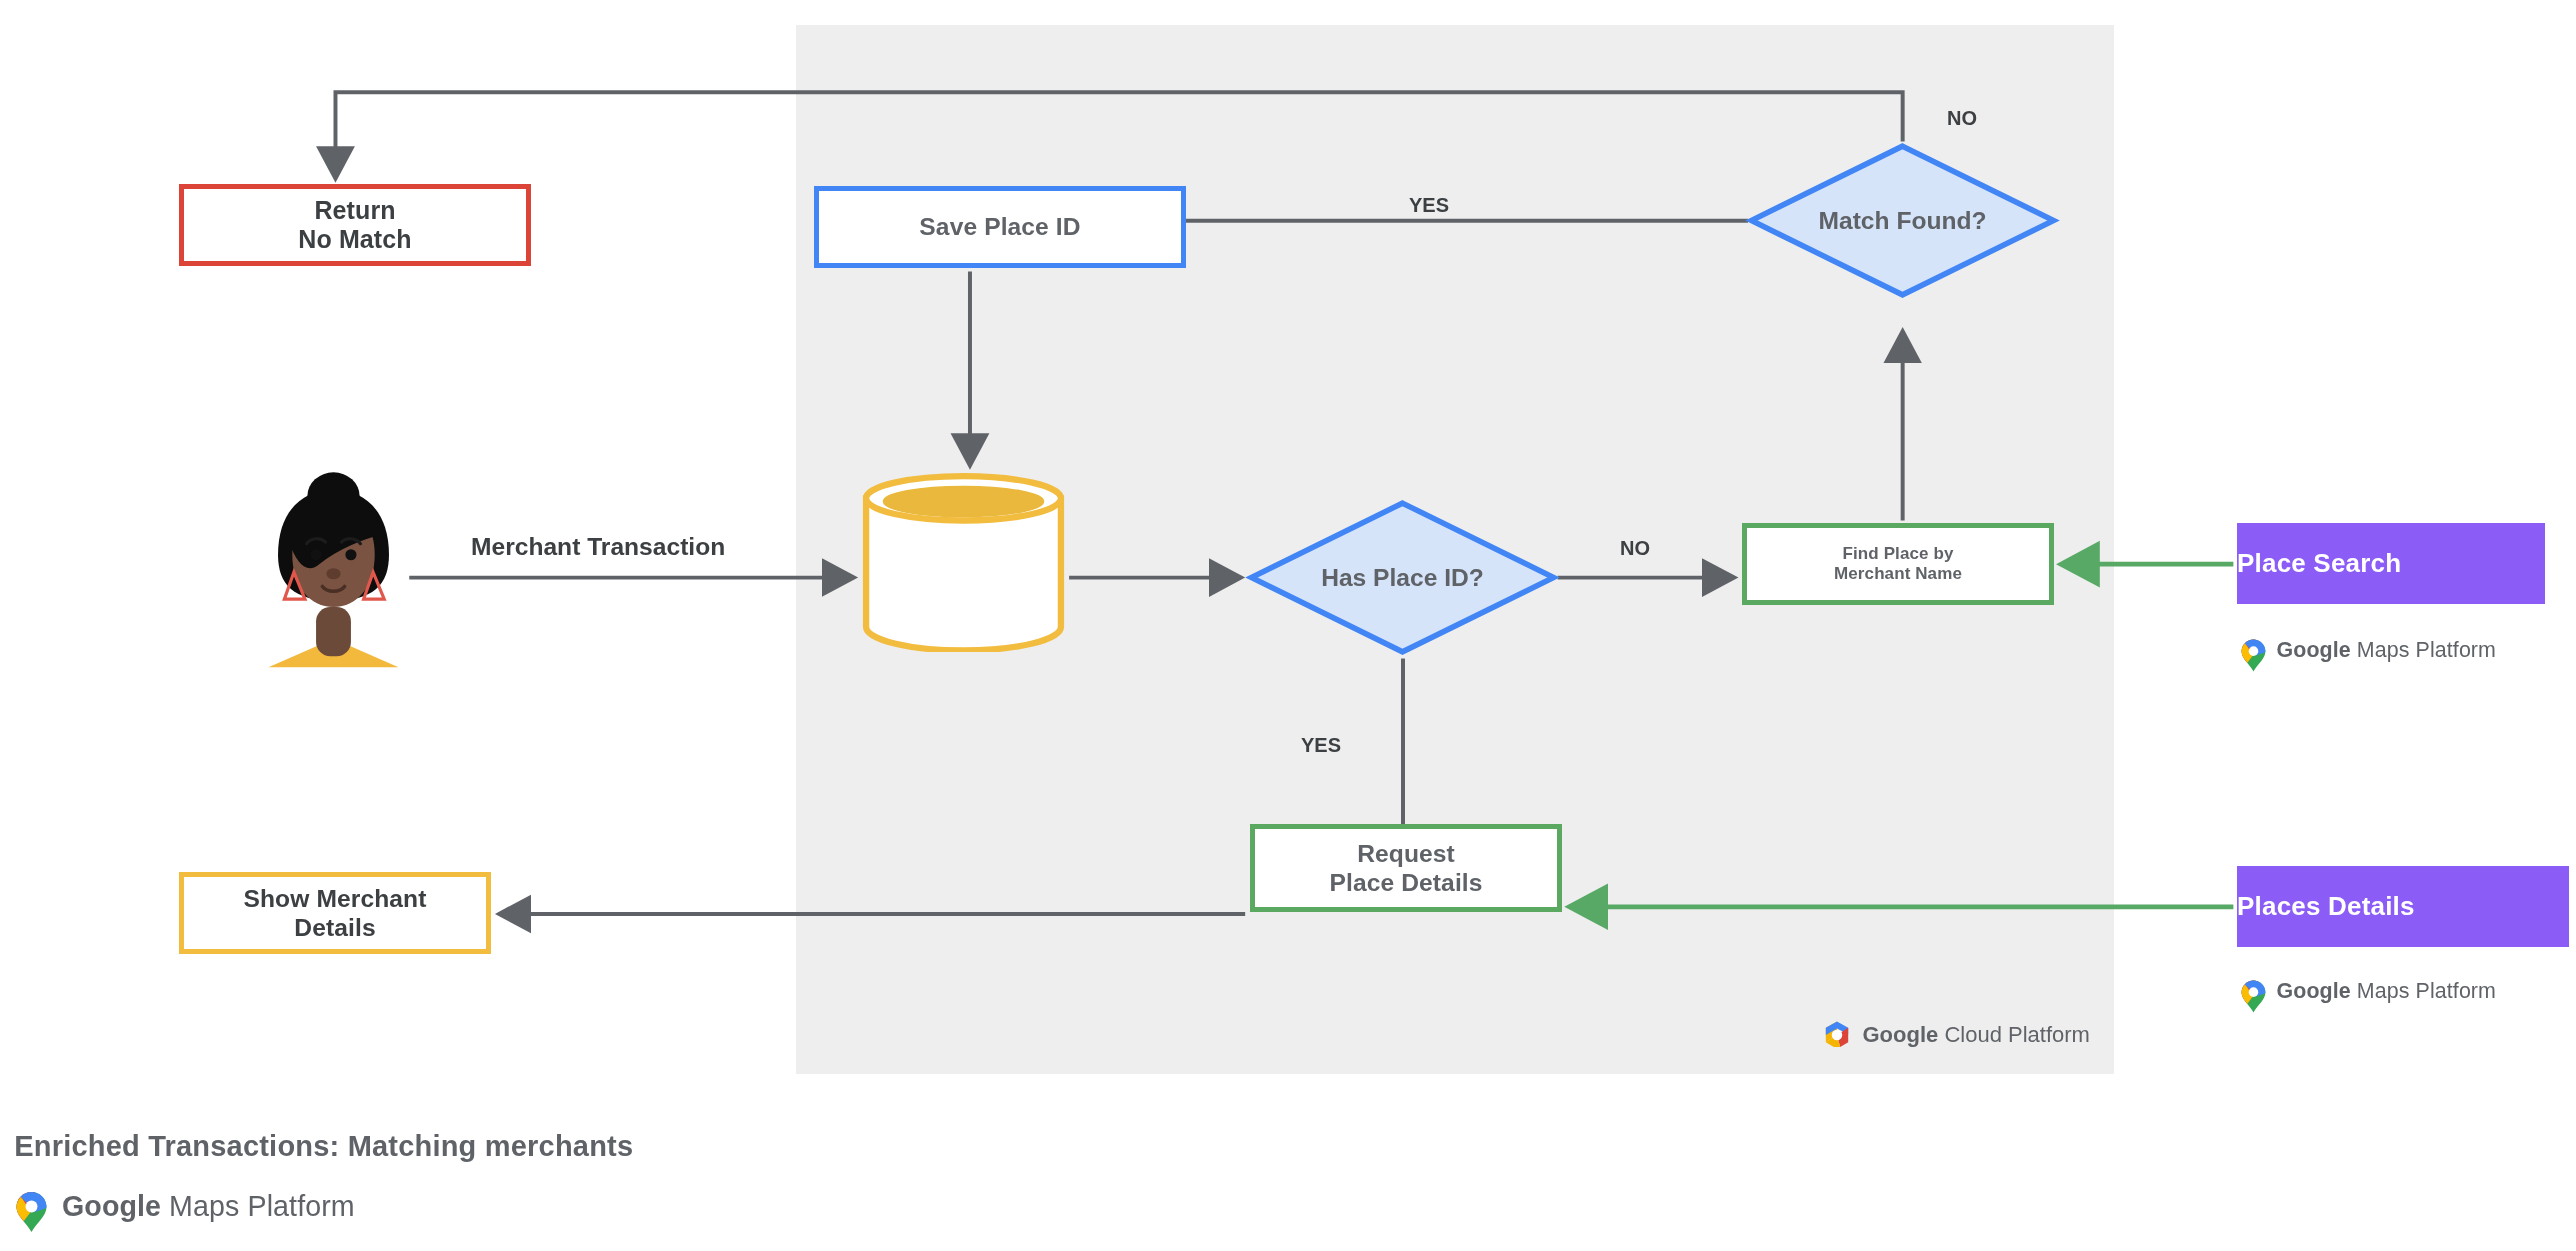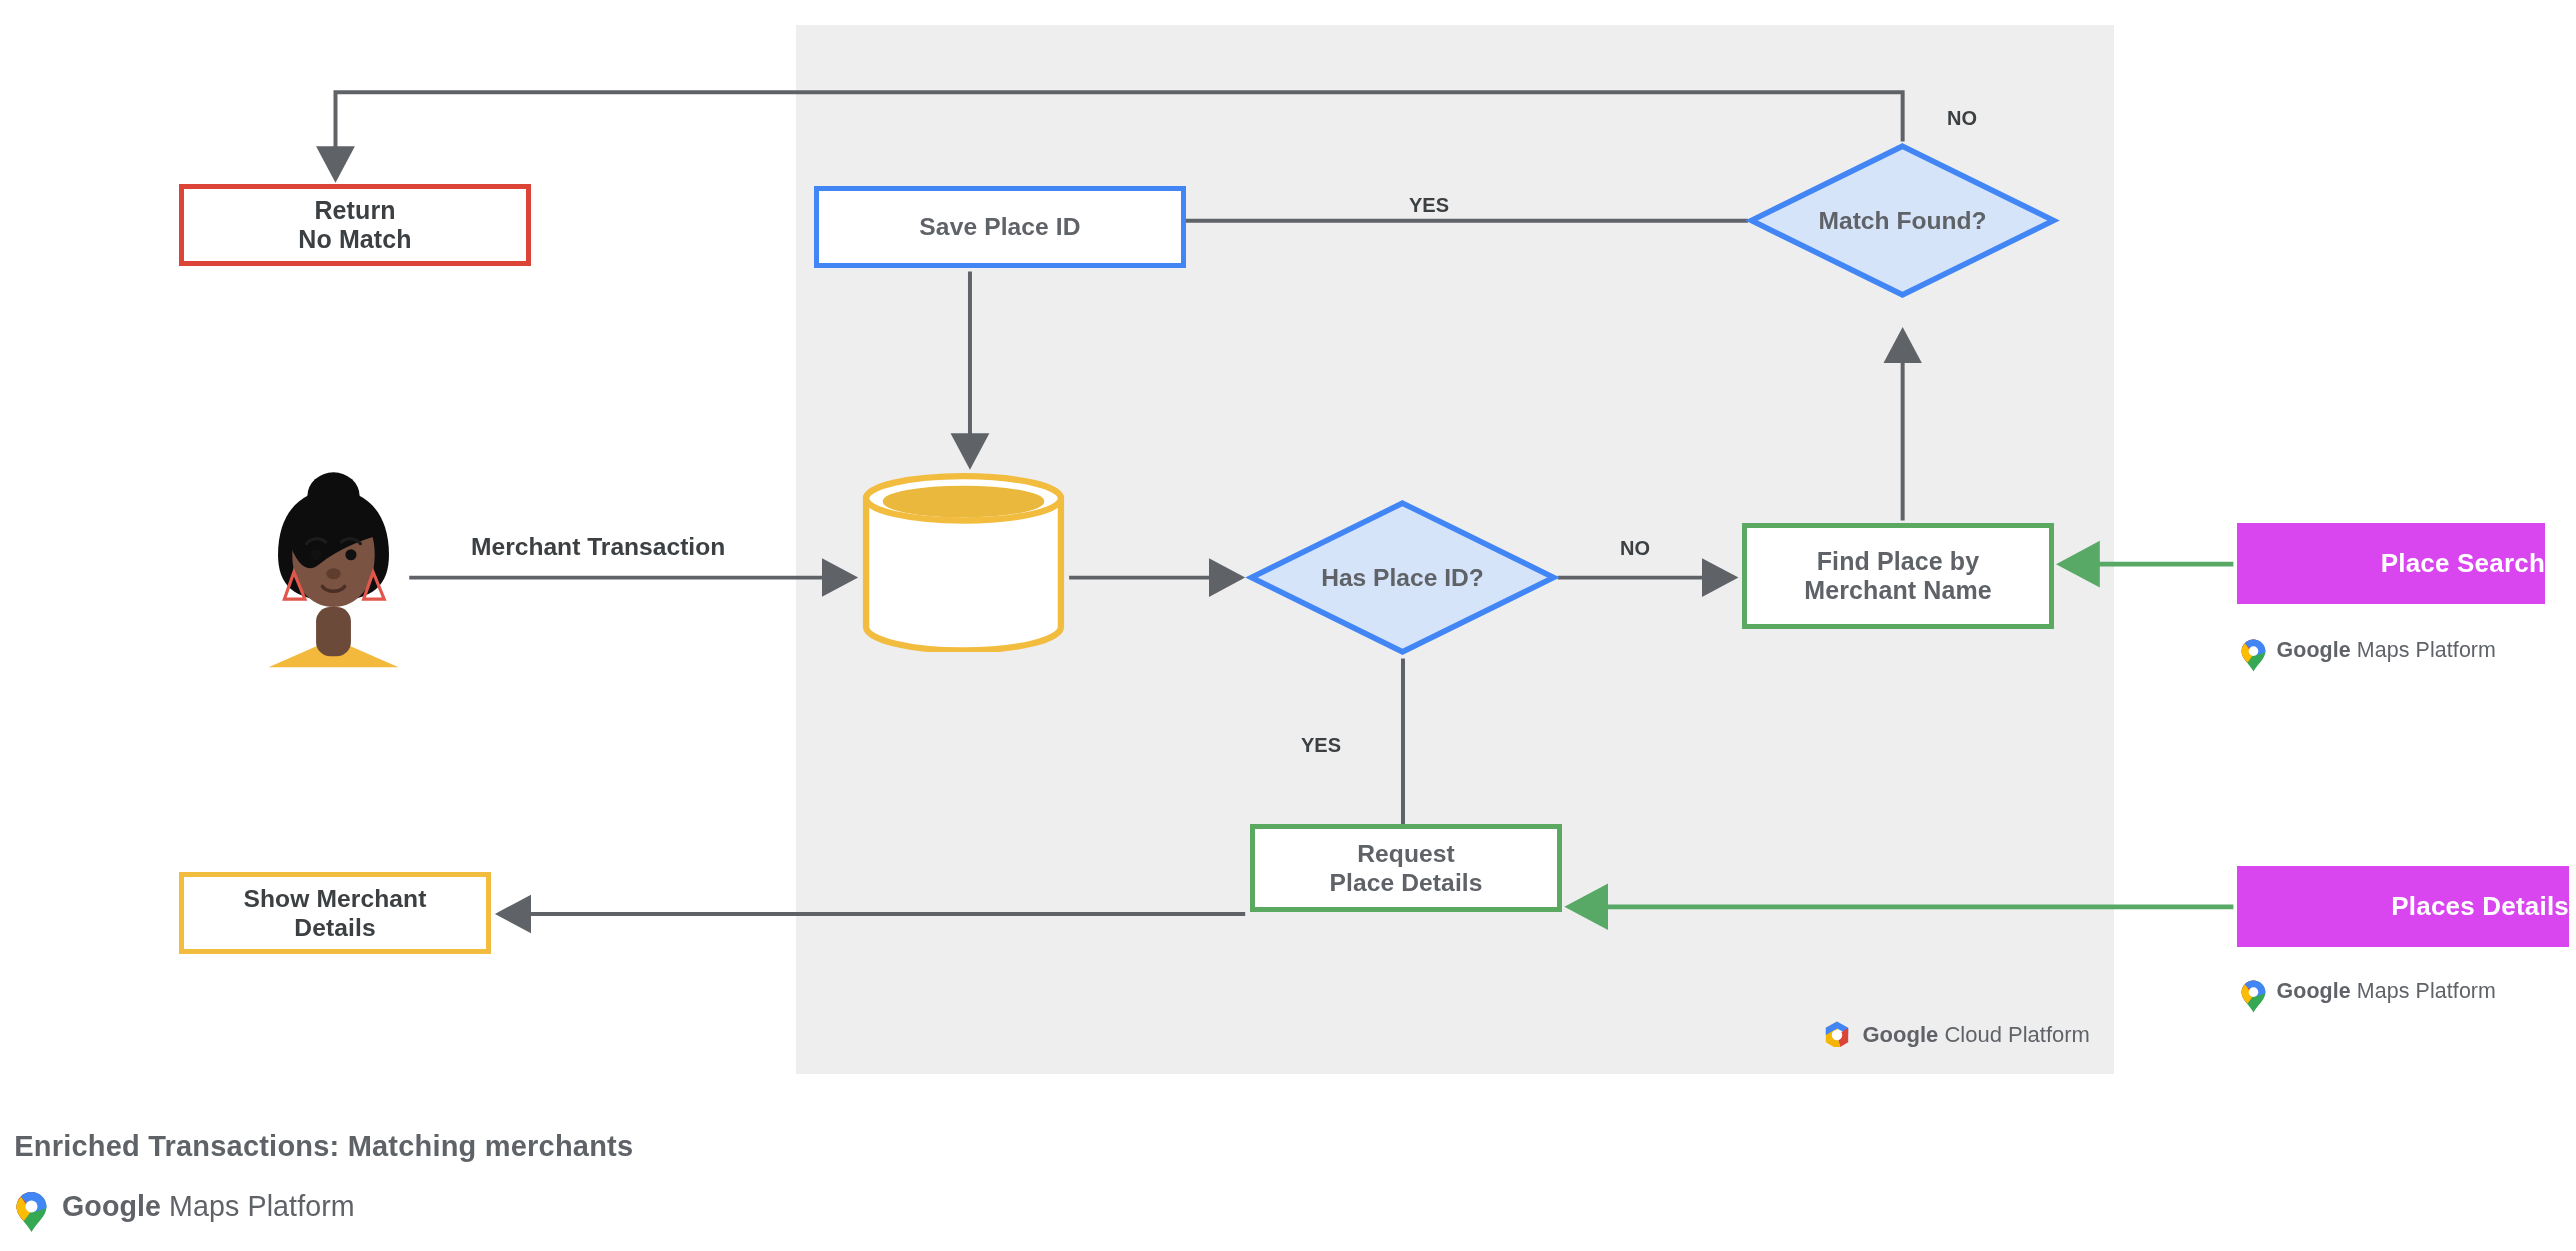--- a/index.html
+++ b/index.html
@@ -26,21 +26,21 @@
     font-weight:700;line-height:1.18;letter-spacing:0.1px;
   }
   .node span{display:block;}
   .n-red   {border:5.6px solid #db4437;}
   .n-blue  {border:5.6px solid #4285f4;}
   .n-green {border:5.6px solid #5ba861;}
   .n-amber {border:5.6px solid #f2bc3f;}
 
   .node-return{left:179px;top:184px;width:352px;height:82px;font-size:25px;color:#3c4043;}
   .node-save  {left:814px;top:186px;width:372px;height:82px;font-size:24.6px;color:#5f6368;}
-  .node-find  {left:1742px;top:523px;width:312px;height:106px;font-size:25px;color:#5f6368;}
+  .node-find  {left:1742px;top:523px;width:312px;height:82px;font-size:17px;color:#5f6368;}
   .node-request{left:1250px;top:824px;width:312px;height:88px;font-size:24.6px;color:#5f6368;}
   .node-show  {left:179px;top:872px;width:312px;height:82px;font-size:24.6px;color:#3c4043;}
 
   
   .diamond{position:absolute;}
   .diamond svg{position:absolute;left:0;top:0;overflow:visible;}
   .diamond .dlabel{
     position:absolute;left:0;top:0;width:100%;height:100%;
     display:flex;align-items:center;justify-content:center;text-align:center;
     font-size:24.6px;font-weight:700;color:#5f6368;line-height:1.18;
@@ -52,22 +52,22 @@
   .cylinder{position:absolute;left:861px;top:473px;width:205px;height:179px;}
   .cylinder svg{position:absolute;left:0;top:0;}
   .cyl-label{
     position:absolute;left:0;top:44px;width:100%;height:121px;
     display:flex;align-items:center;justify-content:center;text-align:center;
     font-size:24.6px;font-weight:700;color:#5f6368;line-height:1.18;
   }
 
   
   .chip{
-    position:absolute;background:#d946ef;color:#ffffff;
-    display:flex;align-items:center;justify-content:flex-end;text-align:center;
+    position:absolute;background:#8b5cf6;color:#ffffff;
+    display:flex;align-items:center;justify-content:flex-start;text-align:center;
     font-size:26px;font-weight:700;letter-spacing:0.2px;
   }
   .chip-search{left:2237px;top:523px;width:308px;height:81px;}
   .chip-details{left:2237px;top:866px;width:332px;height:81px;}
 
   
   .gmp{position:absolute;display:flex;align-items:flex-start;gap:9.5px;}
   .gmp-search{left:2240px;top:638px;}
   .gmp-details{left:2240px;top:979px;}
   .gmp-foot{left:14.3px;top:1190px;gap:12.7px;}

